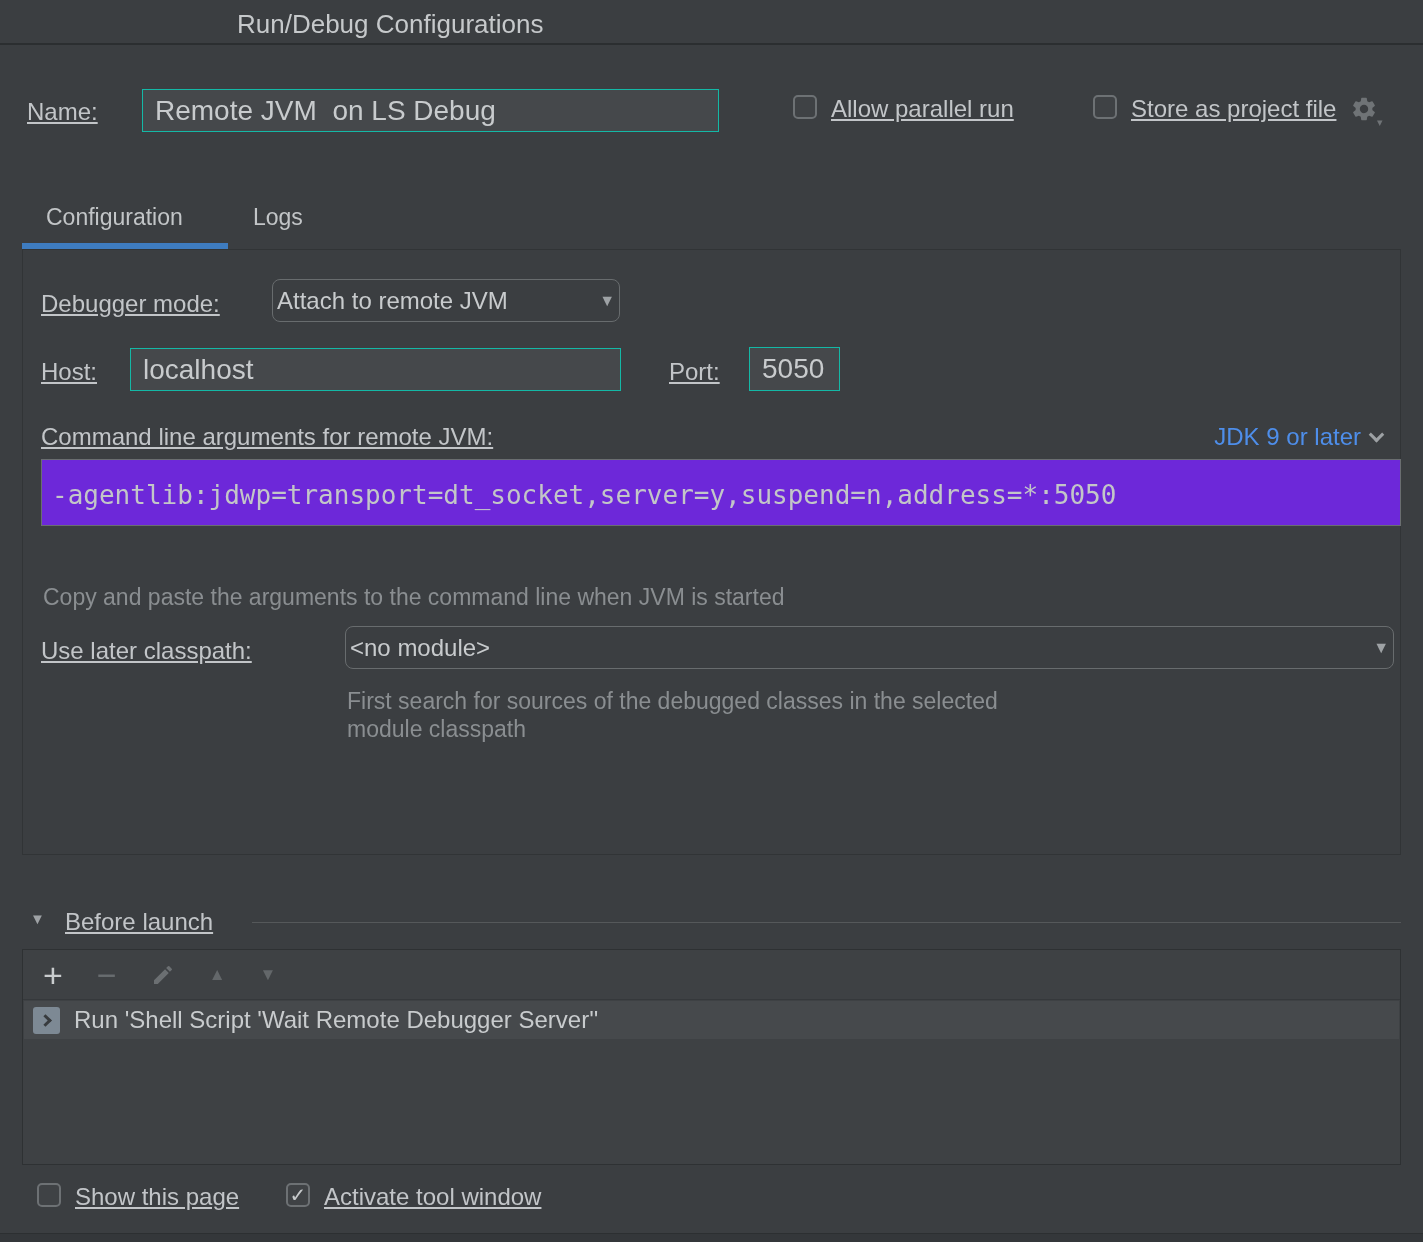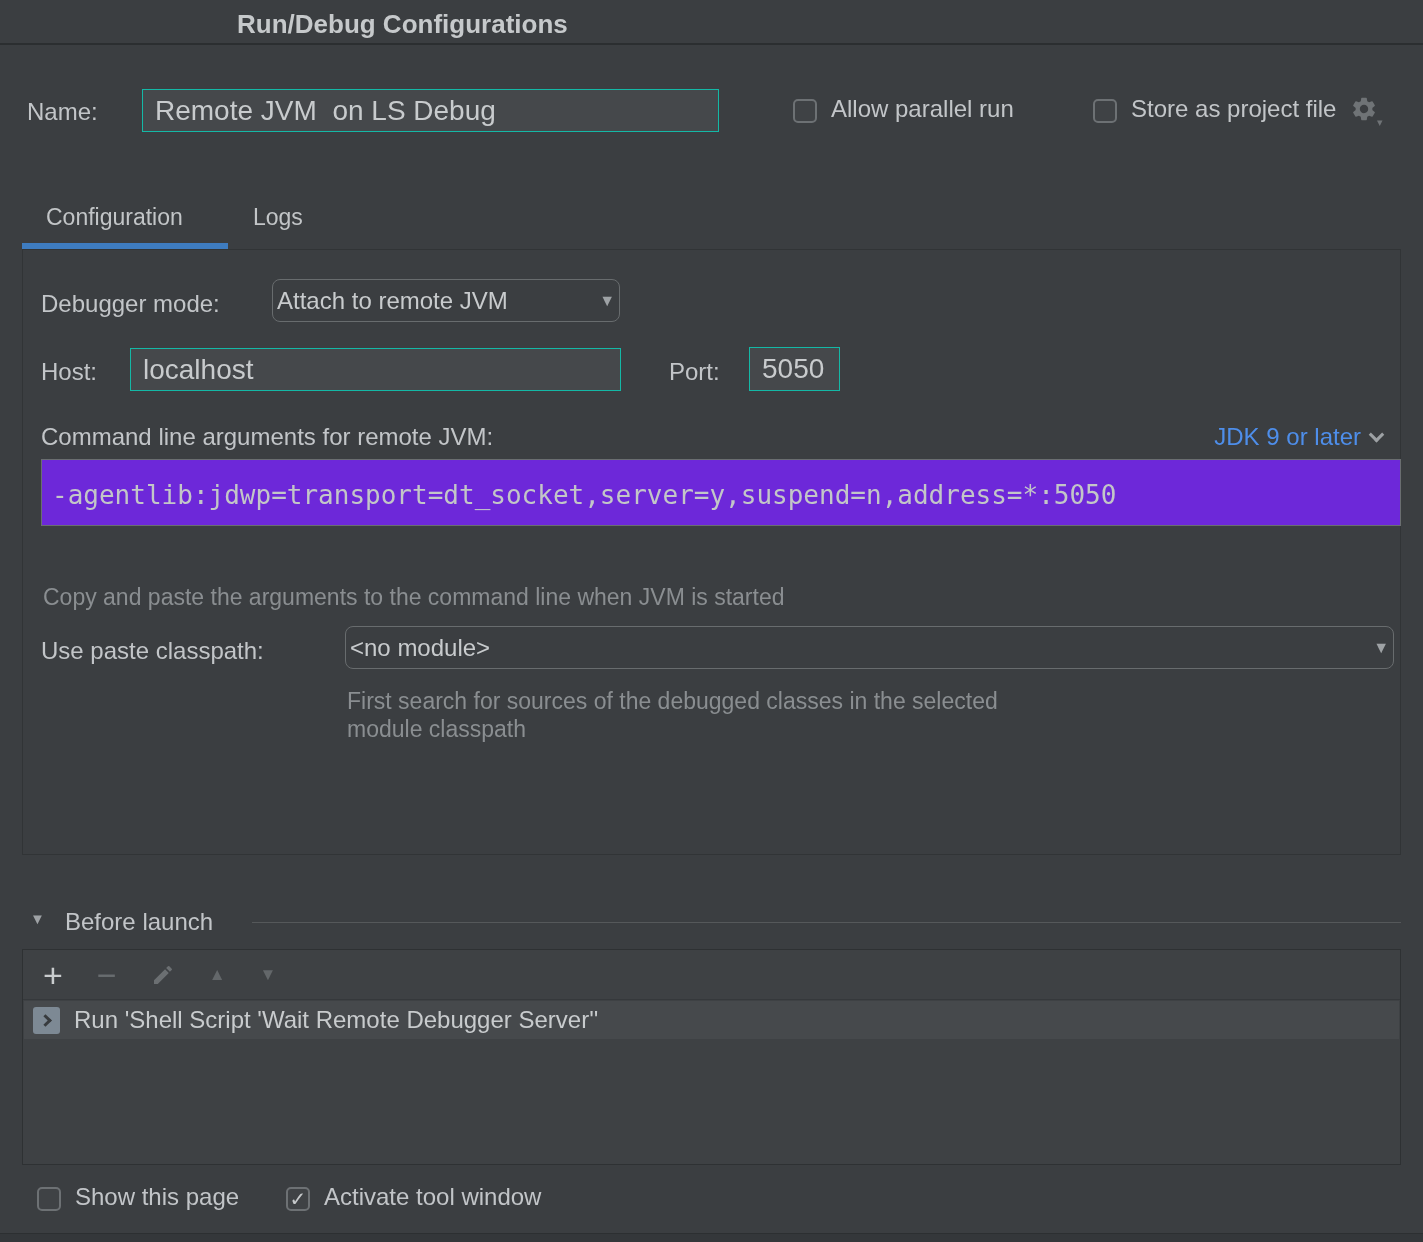--- a/index.html
+++ b/index.html
@@ -8,40 +8,40 @@
     position:relative;
     background:#3b3e41;
     font-family:"Liberation Sans", sans-serif;
     color:#c3c6c9;
     overflow:hidden;
   }
   .abs { position:absolute; }
 
   
   .titlebar { left:0; top:0; width:1423px; height:45px; border-bottom:2px solid #2b2e30; }
-  .titlebar .title { position:absolute; left:237px; top:9px; font-size:26px; font-weight:bold; color:#c6c9cb; }
+  .titlebar .title { position:absolute; left:237px; top:9px; font-size:26px; font-weight:normal; color:#c6c9cb; }
 
   
-  .lbl { font-size:24px; color:#c2c5c8; white-space:pre; }
+  .lbl { font-size:24px; color:#c2c5c8; white-space:pre;text-decoration:underline; }
   .dim { font-size:23px; color:#8a8e91; }
 
   
   .tfield {
     background:#45484b; border:1px solid #14b8a6; color:#c8cbcd;
     font-size:28px; font-family:Liberation Sans, sans-serif;
     padding:0 12px; outline:none;
   }
 
   
   .cb {
     width:24px; height:24px; border:2px solid #6d7174; border-radius:5px;
     background:#3f4245; display:flex; align-items:center; justify-content:center;
     font-size:20px; color:#c6c9cb; flex:0 0 auto;
   }
-  .cbrow { display:flex; align-items:flex-end; gap:14px; }
+  .cbrow { display:flex; align-items:flex-start; gap:14px; }
 
   
   .tab { font-size:23px; color:#c2c5c7; }
   .tab-underline { background:#3e7cc0; height:6px; }
 
   
   .combo {
     border:1px solid #686c6e; border-radius:8px; display:flex; align-items:center;
     padding:0 4px; color:#c8cbcd; font-size:24px; justify-content:space-between;
   }
@@ -140,21 +140,21 @@
   <div class="abs lbl" style="left:18px; top:173px;">Command line arguments for remote JVM:</div>
   <div class="abs" style="right:18px; top:173px; display:flex; align-items:center;">
     <span class="link">JDK 9 or later</span>
     <span class="chev"></span>
   </div>
 
   <textarea class="abs args" style="left: 18px; top: 209px; width: 1360px; height: 67px;" spellcheck="false">-agentlib:jdwp=transport=dt_socket,server=y,suspend=n,address=*:5050</textarea>
 
   <div class="abs dim" style="left:20px; top:299px;margin-top:35px;">Copy and paste the arguments to the command line when JVM is started</div>
 
-  <div class="abs lbl" style="left:18px; top:387px;">Use paste classpath:</div>
+  <div class="abs lbl" style="left:18px; top:387px;">Use later classpath:</div>
   <div class="abs combo" style="left:322px; top:376px; width:1049px; height:43px;">
     <span>&lt;no module&gt;</span>
     <span class="arrow">▼</span>
   </div>
   <div class="abs dim" style="left:324px; top:438px;">First search for sources of the debugged classes in the selected</div>
   <div class="abs dim" style="left:324px; top:466px;">module classpath</div>
 
 </div>
 
 <div class="abs" style="left:30px; top:910px;">

